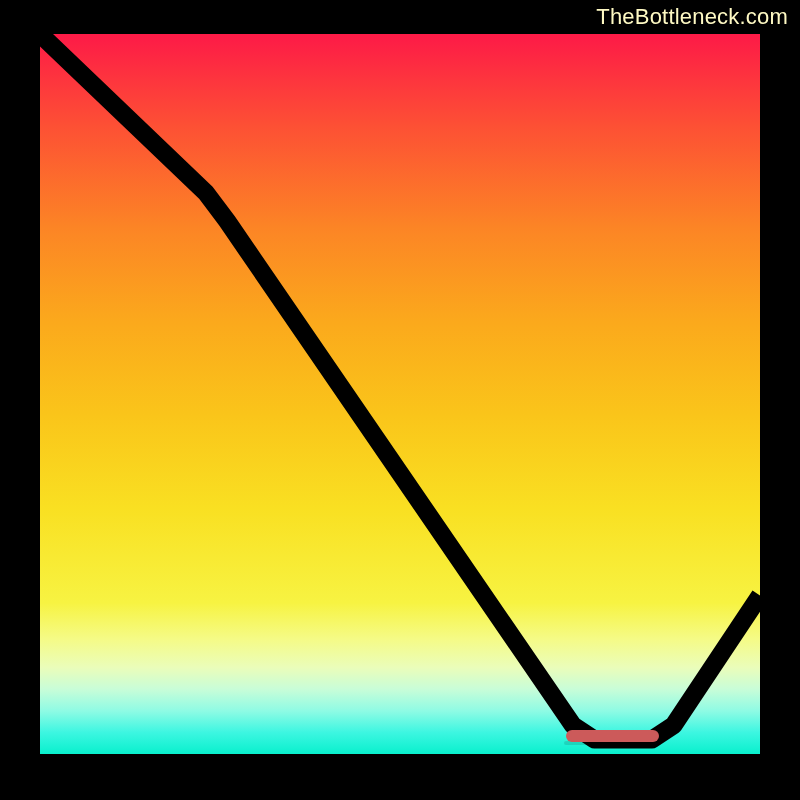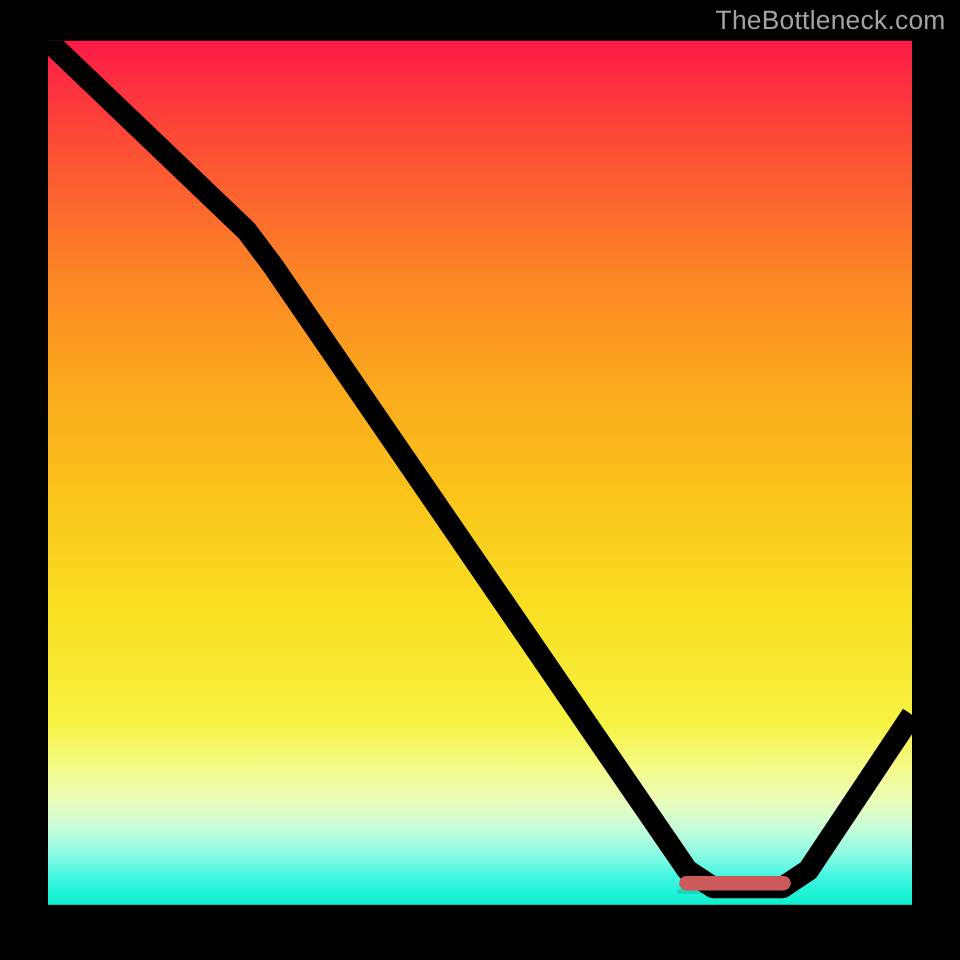--- a/index.html
+++ b/index.html
@@ -7,21 +7,21 @@
     width: 800px;
     height: 800px;
     background: #000;
     position: relative;
     font-family: Arial, Helvetica, sans-serif;
   }
   .watermark {
     position: absolute;
     top: 4px;
     right: 12px;
-    color: #a3a3a3;
+    color: #fef9c3;
     font-size: 22px;
     font-weight: 500;
     letter-spacing: 0.2px;
     z-index: 10;
   }
   .plot-area {
     position: absolute;
     left: 40px;
     top: 34px;
     width: 720px;

